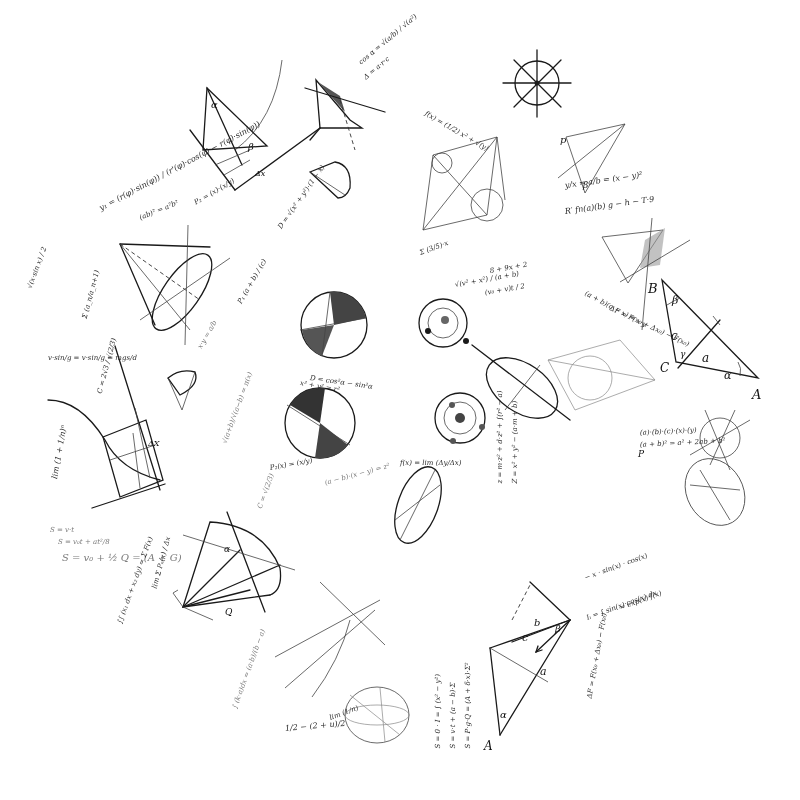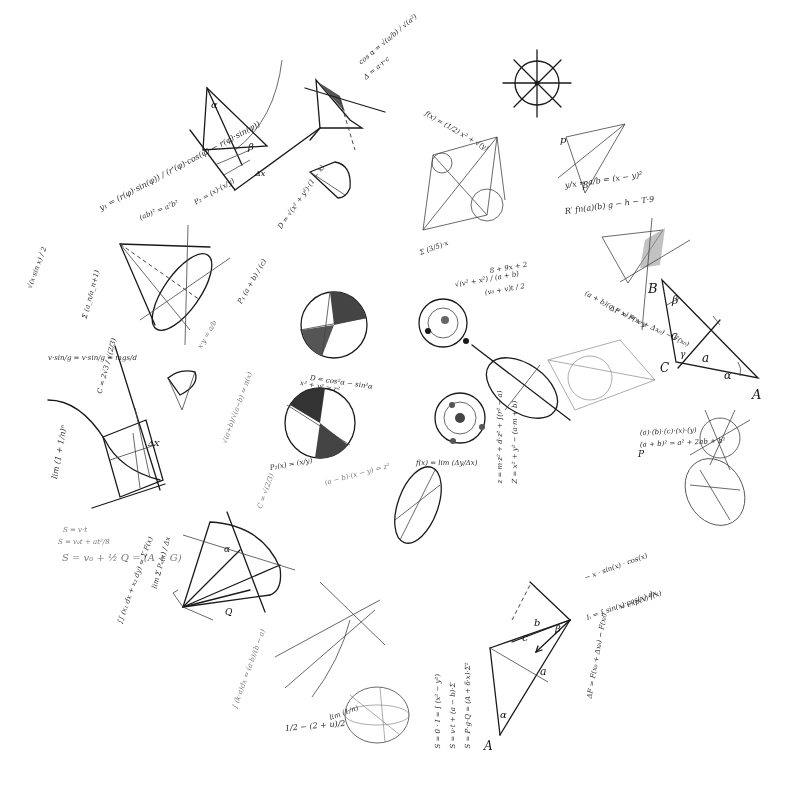--- a/index.html
+++ b/index.html
@@ -228,21 +228,21 @@
       <span class="formula" style="left: 425px; top: 110px; font-size: 7px; transform: rotate(30deg);">f(x) = (1/2) x² + √(y)</span>
       <span class="formula" style="left: 565px; top: 182px; font-size: 8px; transform: rotate(-8deg);">y/x = a/b = (x − y)²</span>
       <span class="formula" style="left: 565px; top: 208px; font-size: 8px; transform: rotate(-8deg);">R′ fn(a)(b) g − h − T·9</span>
       <span class="formula" style="left: 610px; top: 305px; font-size: 7px; transform: rotate(25deg);">ΔF = F(x₀ + Δx₀) − F(x₀)</span>
       <span class="formula" style="left: 585px; top: 290px; font-size: 7px; transform: rotate(28deg);">(a + b)(a − x) = x·y</span>
       <span class="formula" style="left: 55px; top: 475px; font-size: 8px; transform: rotate(-80deg);">lim (1 + 1/n)ⁿ</span>
       <span class="formula" style="left: 30px; top: 285px; font-size: 7px; transform: rotate(-70deg);">√(x·sin x) / 2</span>
       <span class="formula" style="left: 85px; top: 315px; font-size: 7px; transform: rotate(-75deg);">Σ (a_n/a_n+1)</span>
       <span class="formula" style="left: 48px; top: 355px; font-size: 7px; transform: rotate(0deg);">v·sin/g = v·sin/g = mgs/d</span>
       <span class="formula" style="left: 100px; top: 390px; font-size: 7px; transform: rotate(-75deg);">C = 2√3 / √(2/3)</span>
-      <span class="formula faint" style="left: 63px; top: 527px; font-size: 7px; transform: rotate(0deg);">S = v·t</span>
+      <span class="formula faint" style="left: 50px; top: 527px; font-size: 7px; transform: rotate(0deg);">S = v·t</span>
       <span class="formula faint" style="left: 58px; top: 539px; font-size: 7px; transform: rotate(0deg);">S = v₀t + at²/8</span>
       <span class="formula faint" style="left: 62px; top: 553px; font-size: 10px; transform: rotate(0deg);">S = v₀ + ½ Q = (A + G)</span>
       <span class="formula" style="left: 120px; top: 620px; font-size: 7px; transform: rotate(-70deg);">∫∫ (x₁ dx + x₂ dy) = Σ F(x)</span>
       <span class="formula" style="left: 155px; top: 585px; font-size: 7px; transform: rotate(-75deg);">lim Σ Pₙ(x) / Δx</span>
       <span class="formula faint" style="left: 235px; top: 705px; font-size: 7px; transform: rotate(-70deg);">∫ (k·a)dx = (a·b)/(b − a)</span>
       <span class="formula" style="left: 285px; top: 725px; font-size: 8px; transform: rotate(-5deg);">1/2 − (2 + u)/2</span>
       <span class="formula" style="left: 330px; top: 715px; font-size: 7px; transform: rotate(-20deg);">lim (1/n)</span>
       <span class="formula" style="left: 300px; top: 380px; font-size: 7px; transform: rotate(10deg);">x² + y² = r²</span>
       <span class="formula" style="left: 310px; top: 375px; font-size: 7px; transform: rotate(8deg);">D = cos²α − sin²α</span>
       <span class="formula faint" style="left: 225px; top: 440px; font-size: 7px; transform: rotate(-70deg);">√(a+b)/√(a−b) = π(x)</span>
@@ -253,21 +253,21 @@
       <span class="formula" style="left: 468px; top: 745px; font-size: 7px; transform: rotate(-90deg);">S = P·g·Q = (A + δ·x)·Σ²</span>
       <span class="formula" style="left: 590px; top: 695px; font-size: 7px; transform: rotate(-80deg);">ΔF = F(x₀ + Δx₀) − F(x₀)</span>
       <span class="formula" style="left: 587px; top: 615px; font-size: 7px; transform: rotate(-20deg);">Iᵢ = ∫ sin(x)·cos(x) dx</span>
       <span class="formula" style="left: 585px; top: 575px; font-size: 7px; transform: rotate(-20deg);">− x · sin(x) · cos(x)</span>
       <span class="formula" style="left: 620px; top: 605px; font-size: 7px; transform: rotate(-20deg);">= exp(x)·f(x)</span>
       <span class="formula" style="left: 500px; top: 480px; font-size: 7px; transform: rotate(-90deg);">z = m·z² + d·z² + ∫(r² − a)</span>
       <span class="formula" style="left: 515px; top: 480px; font-size: 7px; transform: rotate(-90deg);">Z = x² + y² − (a·m + b)</span>
       <span class="formula" style="left: 640px; top: 430px; font-size: 7px; transform: rotate(-3deg);">(a)·(b)·(c)·(x)·(y)</span>
       <span class="formula" style="left: 640px; top: 442px; font-size: 7px; transform: rotate(-3deg);">(a + b)² = a² + 2ab + b²</span>
       <span class="formula faint" style="left: 260px; top: 505px; font-size: 7px; transform: rotate(-70deg);">C = √(2/3)</span>
-      <span class="formula" style="left: 400px; top: 460px; font-size: 7px; transform: rotate(0deg); margin-left: 16px;">f(x) = lim (Δy/Δx)</span>
+      <span class="formula" style="left: 400px; top: 460px; font-size: 7px; transform: rotate(0deg);">f(x) = lim (Δy/Δx)</span>
       <span class="formula" style="left: 420px; top: 250px; font-size: 7px; transform: rotate(-20deg);">Σ (3/5)·x</span>
       <span class="formula" style="left: 490px; top: 268px; font-size: 7px; transform: rotate(-10deg);">8 + 9x + 2</span>
       <span class="formula" style="left: 455px; top: 282px; font-size: 7px; transform: rotate(-10deg);">√(v² + x²) / (a + b)</span>
       <span class="formula" style="left: 485px; top: 290px; font-size: 7px; transform: rotate(-10deg);">(v₀ + v)t / 2</span>
       <span class="formula faint" style="left: 200px; top: 345px; font-size: 7px; transform: rotate(-60deg);">x·y = a/b</span>
       <span class="formula" style="left: 240px; top: 300px; font-size: 7px; transform: rotate(-60deg);">P₁ (a + b) / (c)</span>
     </div>
   <div id="label-layer">
       <span class="label" style="left: 752px; top: 388px; font-size: 13px;">A</span>
       <span class="label" style="left: 648px; top: 282px; font-size: 13px;">B</span>

